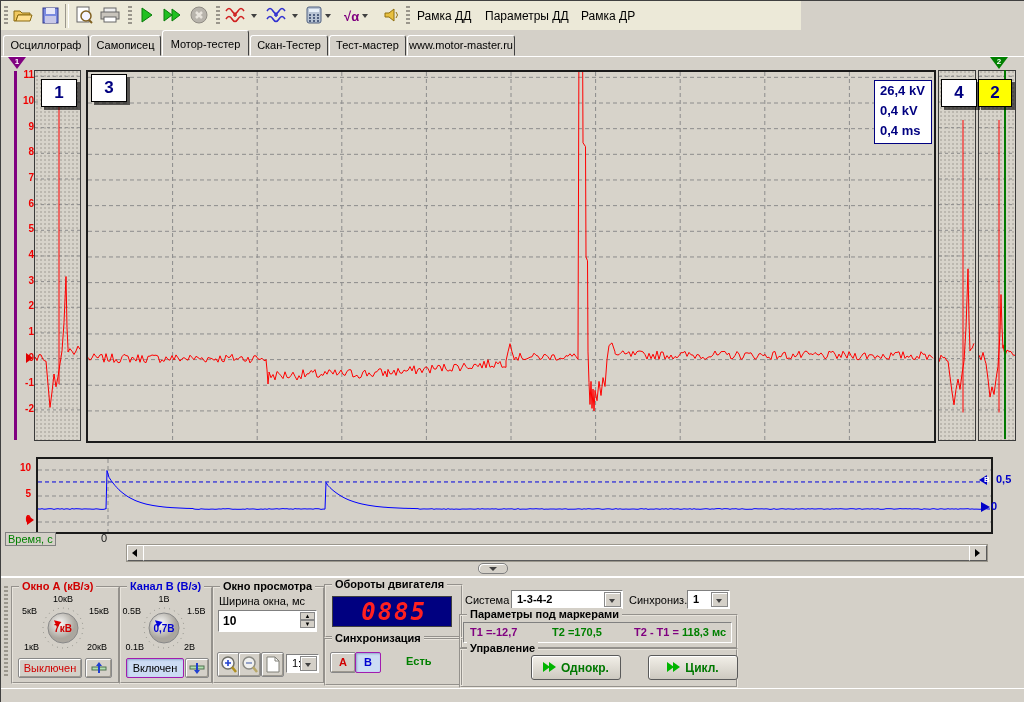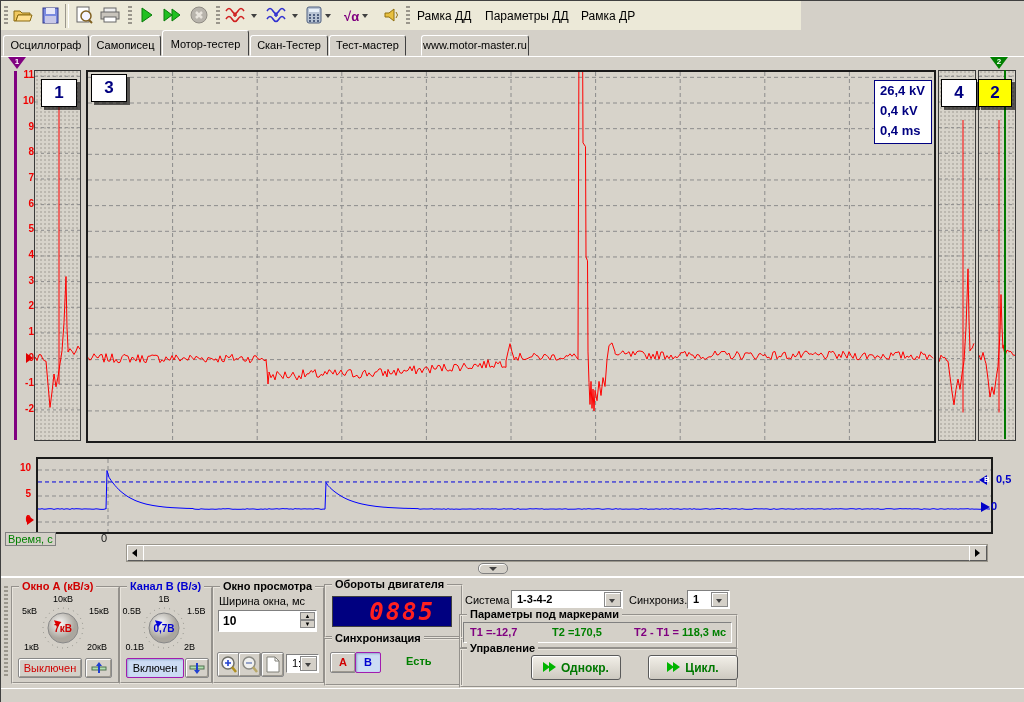--- a/index.html
+++ b/index.html
@@ -43,21 +43,21 @@
   .sb .thumb{position:absolute;top:0;height:14px;}
   .sb .tri-l{width:0;height:0;border-top:4px solid transparent;border-bottom:4px solid transparent;border-right:5px solid #000;margin:3px 0 0 4px;}
   .sb .tri-r{width:0;height:0;border-top:4px solid transparent;border-bottom:4px solid transparent;border-left:5px solid #000;margin:3px 0 0 5px;}
   .splitbtn{position:absolute;width:28px;height:9px;border:1px solid #808080;border-radius:5px;background:#d4d0c8;box-shadow:inset 1px 1px 0 #fff;}
   .splitbtn:after{content:"";position:absolute;left:10px;top:3px;border-left:4px solid transparent;border-right:4px solid transparent;border-top:4px solid #404040;}
   
   #controls{position:absolute;left:0;top:575px;width:1024px;height:110px;background:#d4d0c8;border-top:2px solid #fff;border-bottom:1px solid #808080;}
   .grp{position:absolute;border:2px groove #e8e4dc;}
   .grp-title{position:absolute;top:-8px;left:6px;background:#d4d0c8;padding:0 3px;font-weight:bold;font-size:11px;white-space:nowrap;}
   .knob-label{font-size:9px;fill:#000;}
-  .lcd{position:absolute;background:#000080;border:1px solid #404040;color:#ff2020;font-family:"DejaVu Sans Mono",monospace;font-weight:bold;font-style:italic;font-size:24px;text-align:right;letter-spacing:2px;line-height:30px;padding-right:16px;box-sizing:border-box;}
+  .lcd{position:absolute;background:#000080;border:1px solid #404040;color:#ff2020;font-family:"DejaVu Sans Mono",monospace;font-weight:bold;font-style:italic;font-size:24px;text-align:right;letter-spacing:2px;line-height:30px;padding-right:24px;box-sizing:border-box;}
   .combo{position:absolute;background:#fff;border:1px solid;border-color:#808080 #fff #fff #808080;font-weight:bold;font-size:11px;line-height:17px;padding-left:5px;box-sizing:border-box;}
   .combo .cbtn{position:absolute;right:1px;top:1px;bottom:1px;width:15px;background:#d4d0c8;border:1px solid #888;box-shadow:inset 1px 1px 0 #fff;}
   .combo .cbtn:after{content:"";position:absolute;left:4px;top:6px;border-left:3px solid transparent;border-right:3px solid transparent;border-top:4px solid #404040;}
   .spinbox{position:absolute;background:#fff;border:1px solid;border-color:#808080 #fff #fff #808080;}
   .spinbox input{position:absolute;left:2px;top:1px;width:70px;height:15px;border:0;font-family:"Liberation Sans",sans-serif;font-size:12px;font-weight:bold;outline:none;}
   .spinner{position:absolute;right:1px;top:1px;width:15px;height:16px;}
   .spinner div{position:absolute;left:0;width:15px;height:8px;background:#d4d0c8;border:1px solid #888;box-sizing:border-box;font-size:6px;line-height:6px;text-align:center;}
   .smallbtn{position:absolute;display:flex;align-items:center;justify-content:center;}
   .ctl-label{position:absolute;font-size:11px;white-space:nowrap;}
   .pm-val{position:absolute;font-size:11px;font-weight:bold;white-space:nowrap;}
@@ -171,21 +171,21 @@
     <div class="menu-item" style="left:478px">Параметры ДД</div>
     <div class="menu-item" style="left:574px">Рамка ДР</div>
   </div>
 
   <div id="tabbar">
     <div class="tab" style="left:2px;width:84px">Осциллограф</div>
     <div class="tab" style="left:89px;width:69px">Самописец</div>
     <div class="tab active" style="left:161px;width:85px">Мотор-тестер</div>
     <div class="tab" style="left:249px;width:76px">Скан-Тестер</div>
     <div class="tab" style="left:328px;width:75px">Тест-мастер</div>
-    <div class="tab" style="left:420px;width:106px">www.motor-master.ru</div>
+    <div class="tab" style="left:406px;width:106px">www.motor-master.ru</div>
   </div>
 
   <div id="scope">
 
     <div class="marker-tri" style="left:7px;top:0;background:#800080">1</div>
     <div style="position:absolute;left:13px;top:14px;width:3px;height:369px;background:#800080"></div>
 
     <div class="marker-tri" style="left:989px;top:0;background:#008000">2</div>
     <div style="position:absolute;left:1003px;top:13px;width:2px;height:369px;background:#007800;z-index:5"></div>
 

